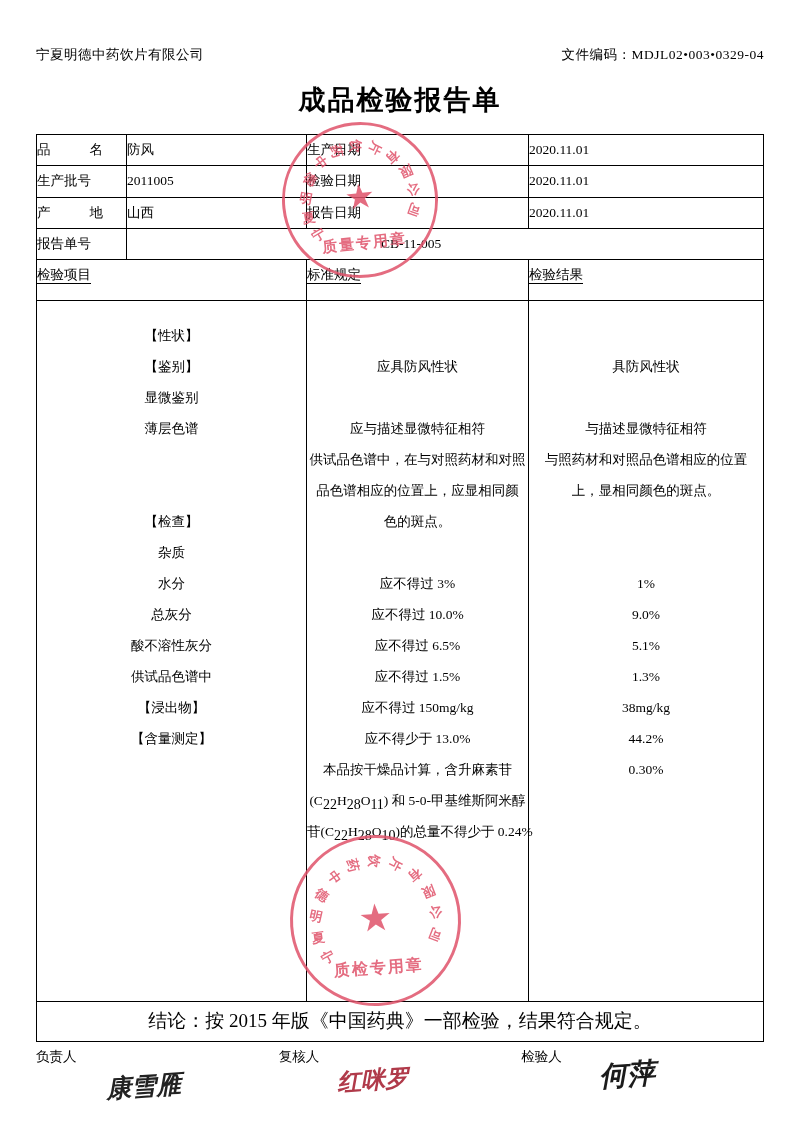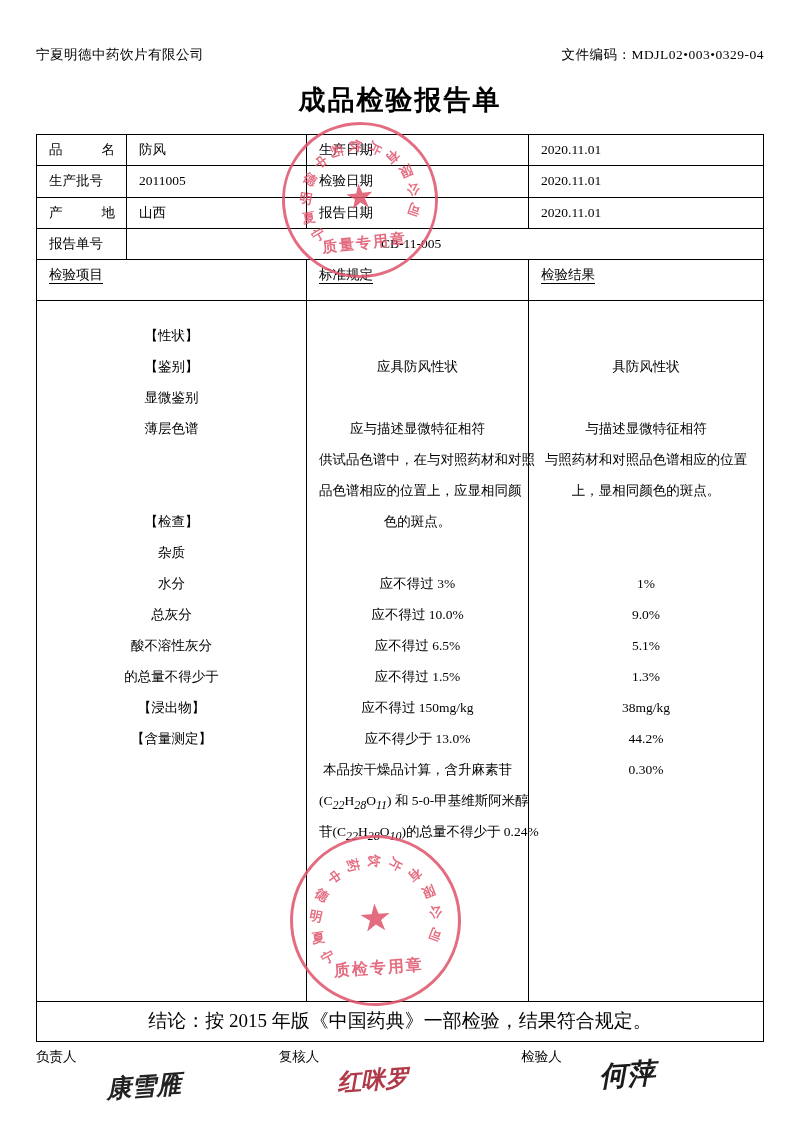--- a/index.html
+++ b/index.html
@@ -45,21 +45,21 @@
 
   
   table.main {
     width: 100%;
     border-collapse: collapse;
     table-layout: fixed;
     font-size: 13.5px;
   }
   table.main td {
     border: 1px solid #000;
-    padding: 5px 12px;
+    padding: 5px 0;
     vertical-align: top;
     line-height: 1.5;
   }
   .lbl {
     width: 90px;
     white-space: nowrap;
     letter-spacing: 4px;
   }
   .lbl-n { letter-spacing: 0; }
   td.val { }
@@ -79,21 +79,21 @@
     padding-top: 14px;
   }
   .item-line {
     line-height: 31px;
     height: 31px;
     white-space: nowrap;
     text-align: center;
   }
   .gap { height: 31px; }
   .small-gap { height: 14px; }
-  sub { font-size: 12px; font-style: italic; }
+  sub { font-size: 14px; }
 
   .conclusion {
     text-align: center;
     padding: 7px 0;
     font-size: 19px;
   }
 
   
   .sign-row {
     display: flex;
@@ -227,21 +227,21 @@
           <div class="item-line">【鉴别】</div>
           <div class="item-line">显微鉴别</div>
           <div class="item-line">薄层色谱</div>
           <div class="gap"></div>
           <div class="gap"></div>
           <div class="item-line">【检查】</div>
           <div class="item-line">杂质</div>
           <div class="item-line">水分</div>
           <div class="item-line">总灰分</div>
           <div class="item-line">酸不溶性灰分</div>
-          <div class="item-line">的总量不得少于</div>
+          <div class="item-line">供试品色谱中</div>
           <div class="item-line">【浸出物】</div>
           <div class="item-line">【含量测定】</div>
         </td>
         <td class="body-cell c-mid">
           <div class="small-gap"></div>
           <div class="gap"></div>
           <div class="item-line">应具防风性状</div>
           <div class="gap"></div>
           <div class="item-line">应与描述显微特征相符</div>
           <div class="item-line">供试品色谱中，在与对照药材和对照</div>

